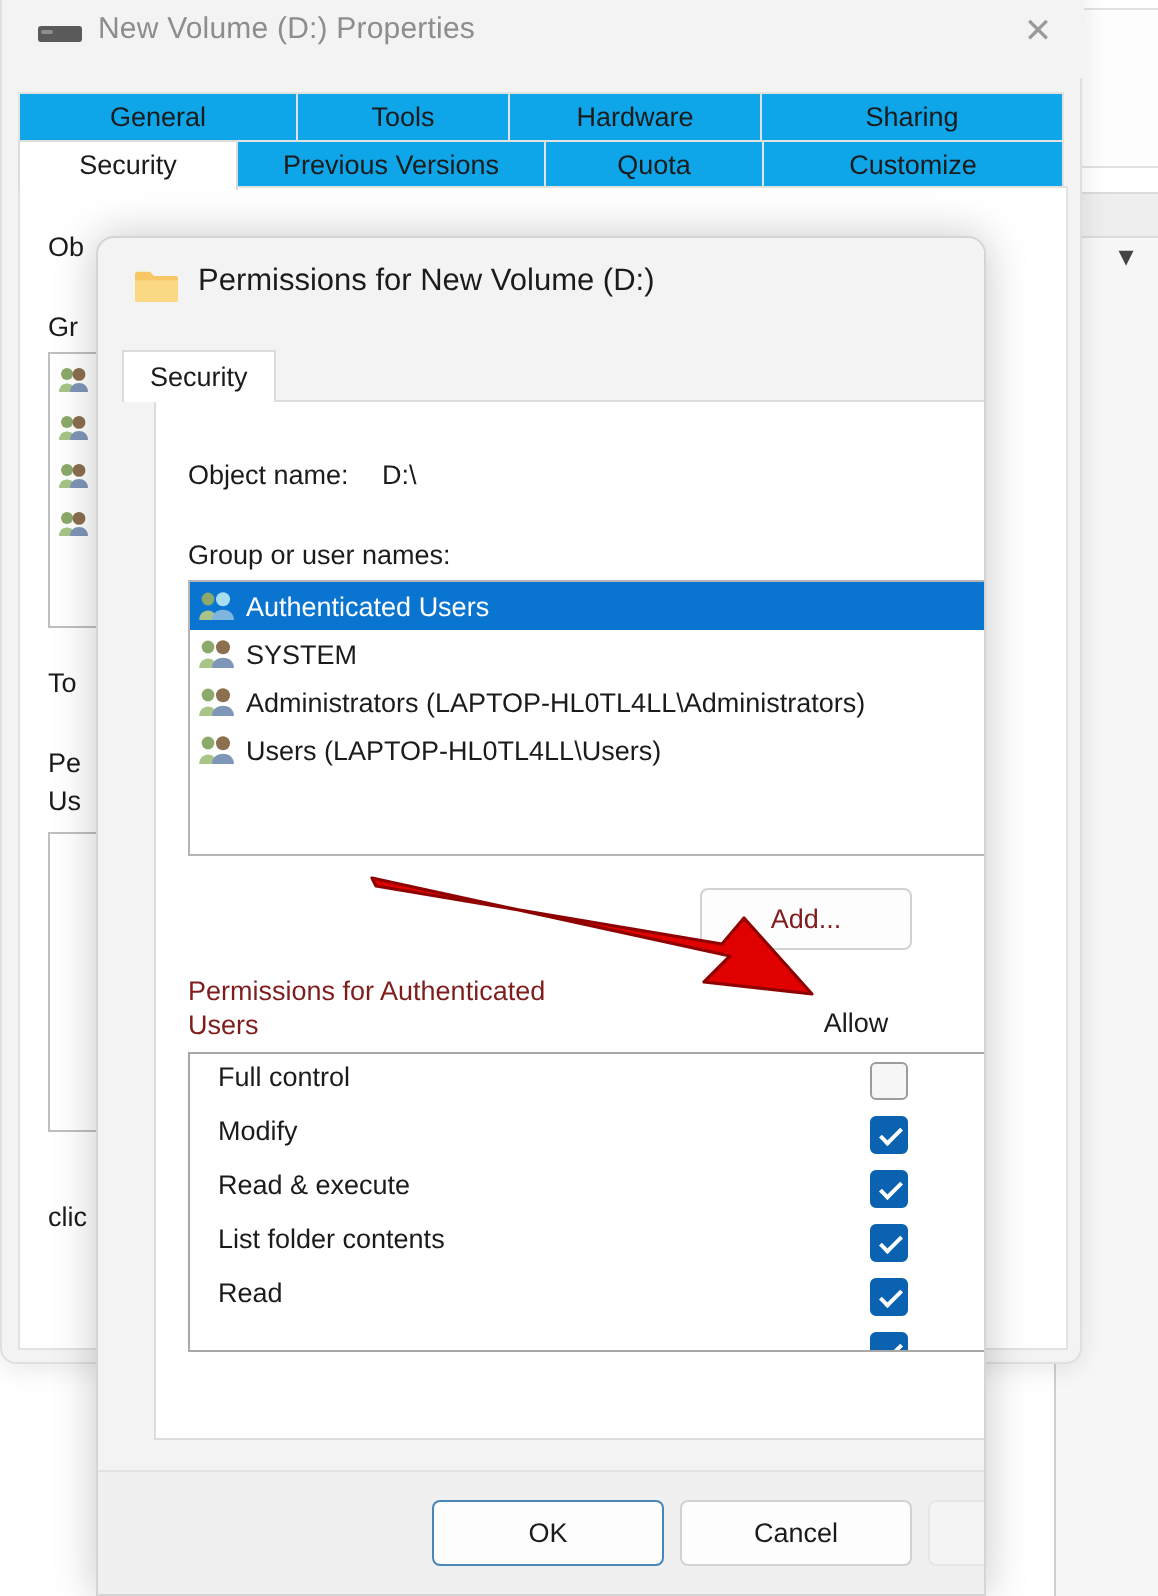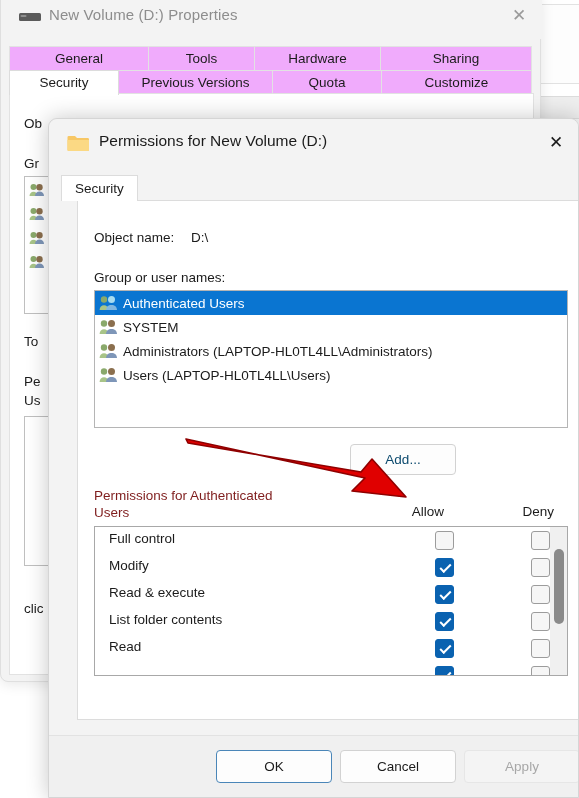--- a/index.html
+++ b/index.html
@@ -62,21 +62,21 @@
   
   .tabstrip {
     position: absolute; left: 8px; top: 53px; width: 525px; height: 48px;
   }
   .tabrow { position: absolute; left: 0; width: 525px; height: 25px; display: flex; }
   .tabrow.r1 { top: 0px; }
   .tabrow.r2 { top: 24px; }
   .tab {
     height: 25px; line-height: 24px; text-align: center;
     font-size: 13.5px; color: #1b1b1b;
-    background: #f0abfc;
+    background: #0ea5e9;
     border: 1px solid #e2e2e2; border-bottom: none;
     margin-right: -1px;
   }
   .tab.active {
     background: #ffffff; border-color: #dcdcdc;
     font-weight: 400;
     position: relative; z-index: 3;
   }
   .tab-body {
     position: absolute; left: 8px; top: 100px; width: 525px; height: 582px;
@@ -90,21 +90,21 @@
   }
   .bg-usericon {
     position: absolute; width: 16px; height: 14px;
   }
   .bg-permline {
     position: absolute; width: 1px; height: 11px; background: #7a7a7a;
   }
 
   
   .perm-window {
-    position: absolute; left: 48px; top: 118px; width: 531px; height: 680px;
+    position: absolute; left: 48px; top: 118px; width: 445px; height: 680px;
     background: #f3f3f3;
     border: 1px solid #d5d5d5;
     border-top-left-radius: 9px; border-top-right-radius: 9px;
     box-shadow: 0 0 22px rgba(0,0,0,0.22);
     overflow: hidden;
   }
   .perm-titlebar {
     position: absolute; left: 0; top: 0; width: 531px; height: 48px;
     background: #f3f3f3;
     border-top-left-radius: 9px; border-top-right-radius: 9px;
@@ -145,21 +145,21 @@
   .group-row {
     position: relative; height: 24px; display: flex; align-items: center;
     padding-left: 4px; font-size: 13.5px; color: #1b1b1b; white-space: nowrap;
   }
   .group-row.selected { background: #0a75d1; color: #ffffff; }
   .group-row .uicon { width: 19px; height: 16px; margin-right: 5px; flex: 0 0 19px; }
 
   .btn {
     position: absolute; height: 31px;
     background: #fdfdfd; border: 1px solid #d2d2d2; border-radius: 4px;
-    font-size: 13.5px; color: #0c4a6e;
+    font-size: 13.5px; color: #7f1d1d;
     display: flex; align-items: center; justify-content: center;
   }
   .btn-add { left: 272px; top: 243px; width: 106px; }
   .btn-remove { left: 386px; top: 243px; width: 106px; }
 
   .perm-for-label {
     position: absolute; left: 16px; top: 286px; width: 250px;
     font-size: 13.5px; color: #7f1d1d; line-height: 17px;
   }
   .allow-head { position: absolute; left: 320px; top: 303px; width: 60px; text-align: center; font-size: 13.5px; color: #1b1b1b; }

